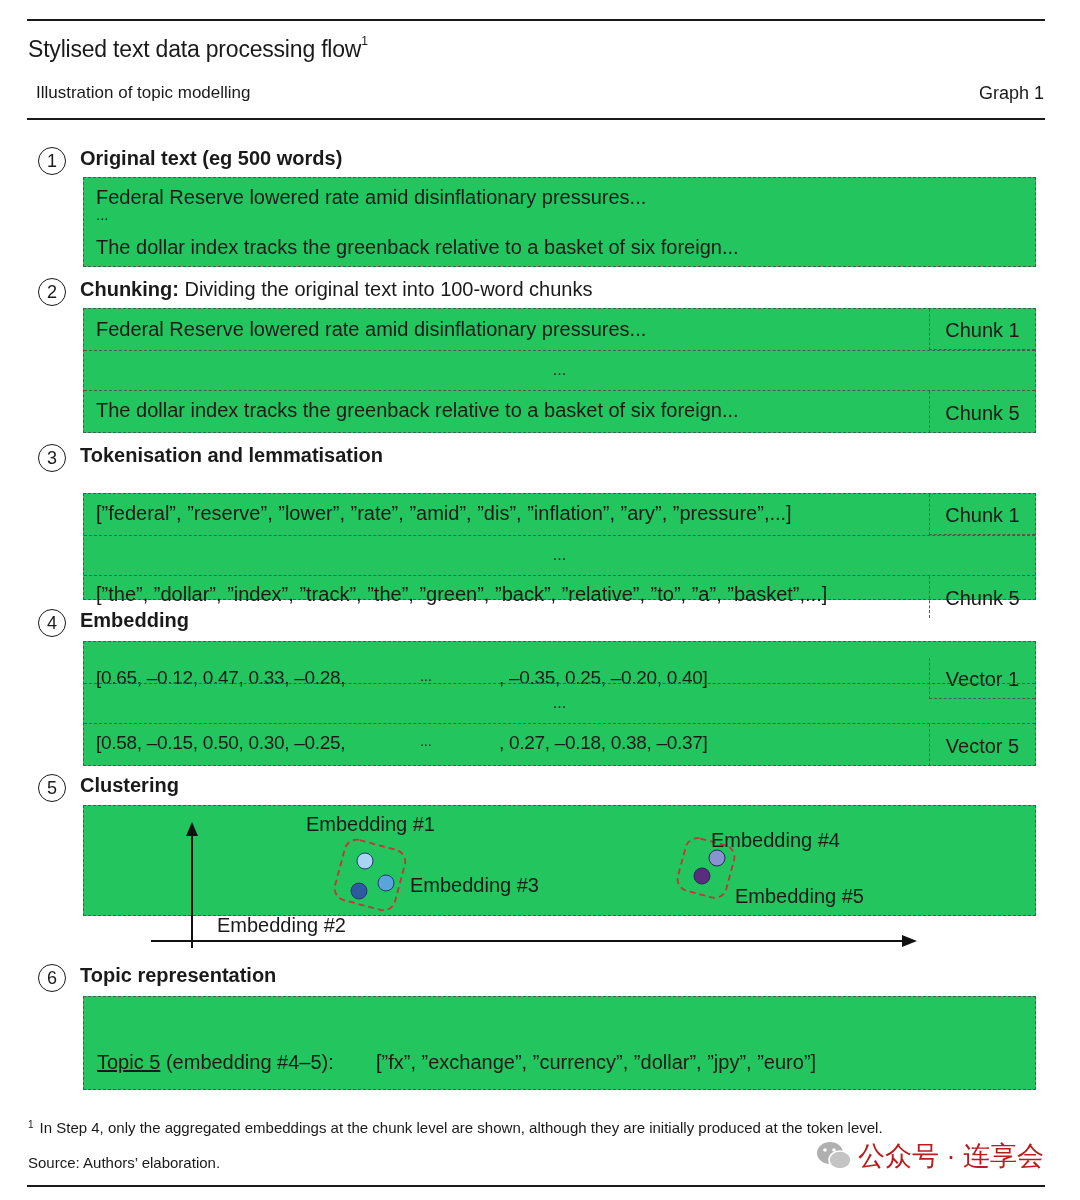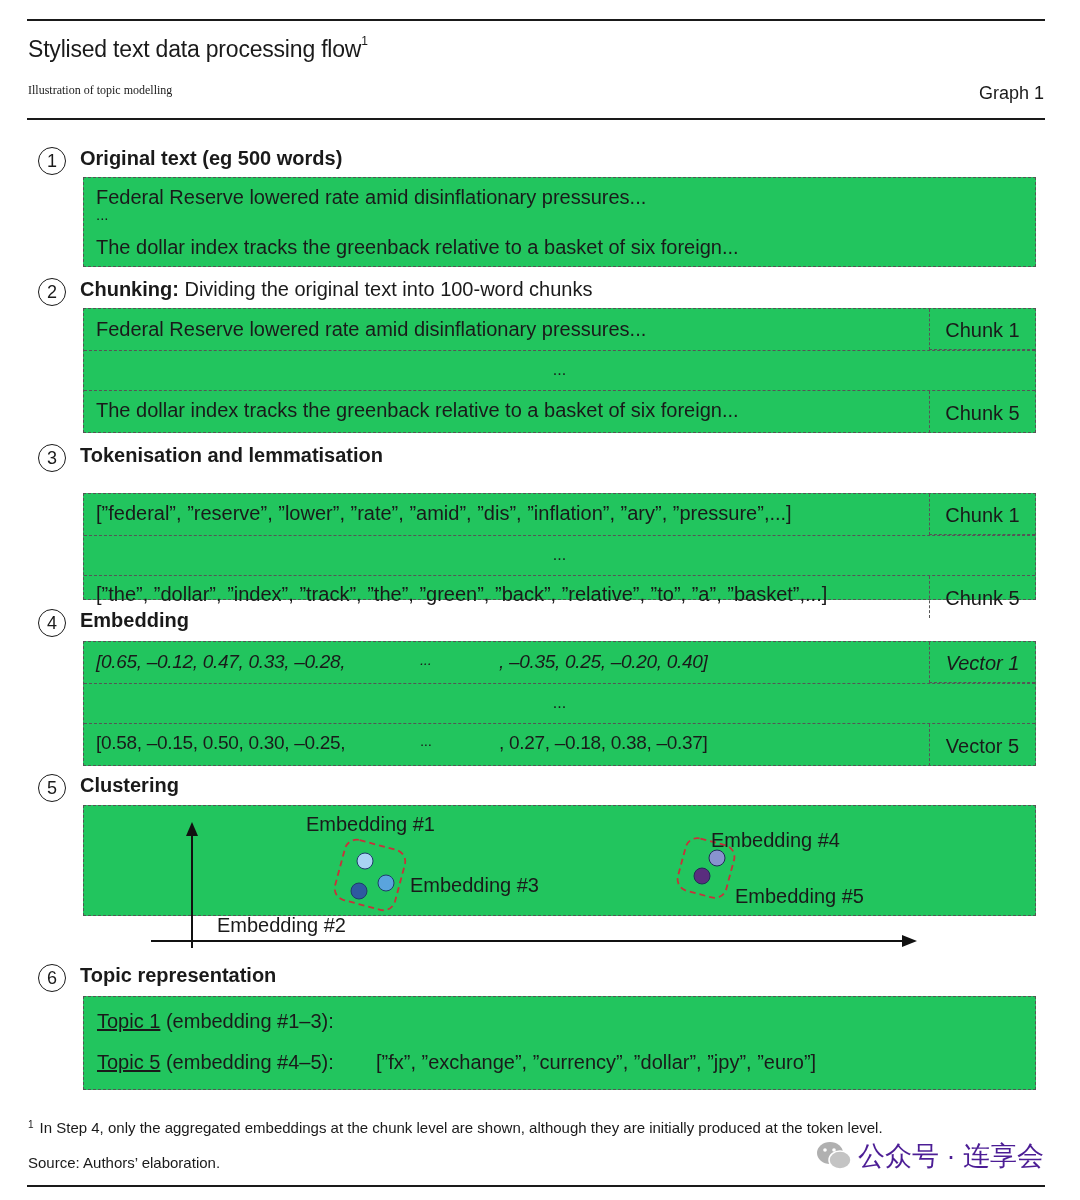--- a/index.html
+++ b/index.html
@@ -1,21 +1,21 @@
 <!DOCTYPE html>
 <html><head>
 <meta charset="utf-8">
 <style>
   html, body { margin:0; padding:0; background:#ffffff; }
   body { width:1080px; height:1200px; position:relative; overflow:hidden;
          font-family:"Liberation Sans", "DejaVu Sans", sans-serif; color:#1a1a1a; }
   .rule { position:absolute; left:27px; width:1018px; height:2px; background:#1a1a1a; }
   .title { position:absolute; left:28px; top:36px; font-size:23px; letter-spacing:-0.2px; }
   .title sup { font-size:12px; vertical-align:top; position:relative; top:-2px; }
-  .subtitle { position:absolute; left:28px; top:83px; font-size:12px;font-family:Liberation Serif, serif; }
+  .subtitle { position:absolute; left:36px; top:83px; font-size:17px; }
   .graphno { position:absolute; right:36px; top:83px; font-size:18px;text-align:right; }
 
   .step-num { position:absolute; left:38px; width:28px; height:28px; border:1.3px solid #1a1a1a;
               border-radius:50%; box-sizing:border-box; text-align:center; line-height:26px; font-size:18px; }
   .step-head { position:absolute; left:80px; font-size:20px; }
   .step-head b { font-weight:bold; }
 
   .box { position:absolute; left:83px; width:953px; background:#22c55e;
          border:1.5px dashed #555; box-sizing:border-box; }
   .row { position:absolute; left:0; right:0; box-sizing:border-box; }
@@ -29,21 +29,21 @@
 
   .cluster-svg { position:absolute; left:0; top:0; }
 
   .topic-line { position:absolute; left:13px; font-size:20px; white-space:nowrap; }
   .topic-line u { text-decoration:underline; }
   .topic-words { position:absolute; left:292px; }
 
   .footnote { position:absolute; left:28px; top:1119px; font-size:15px; }
   .footnote sup { font-size:10px; vertical-align:top; margin-right:6px; }
   .source { position:absolute; left:28px; top:1154px; font-size:15px; }
-  .watermark { position:absolute; right:36px; top:1138px; font-size:27px; color:#4c1d95; display:flex; align-items:center; gap:6px; }
+  .watermark { position:absolute; right:36px; top:1138px; font-size:27px; color:#b91c1c; display:flex; align-items:center; gap:6px; }
 </style>
 </head>
 <body>
 
 <div class="rule" style="top:19px;"></div>
 <div class="title"><span>Stylised text data processing flow</span><sup>1</sup></div>
 <div class="subtitle">Illustration of topic modelling</div>
 <div class="graphno">Graph 1</div>
 <div class="rule" style="top:118px;"></div>
 
@@ -83,21 +83,21 @@
   </div>
   <div class="row row-sep" style="top:81px;height:42px;">
     <div class="txt" style="top:7px;">[”the”, ”dollar”, ”index”, ”track”, ”the”, ”green”, ”back”, ”relative”, ”to”, ”a”, ”basket”,...]</div>
     <div class="tag" style="top:0;height:42px;line-height:44px;">Chunk 5</div>
   </div>
 </div>
 
 <div class="step-num" style="top:609px;">4</div>
 <div class="step-head" style="top:609px;"><b>Embedding</b></div>
 <div class="box" style="top:641px;height:125px;">
-  <div class="row" style="top:0;height:41px;font-style:italic;">
+  <div class="row" style="top:16px;height:41px;">
     <div class="txt vec" style="top:9px;">[0.65, –0.12, 0.47, 0.33, –0.28,</div>
     <div class="txt vec" style="top:9px;left:336px;font-size:15px;">...</div>
     <div class="txt vec" style="top:9px;left:415px;">, –0.35, 0.25, –0.20, 0.40]</div>
     <div class="tag" style="top:0;height:41px;line-height:42px;border-bottom:1.5px dashed #555;">Vector 1</div>
   </div>
   <div class="row row-sep" style="top:41px;height:40px;">
     <div class="mid" style="top:10px;">...</div>
   </div>
   <div class="row row-sep" style="top:81px;height:42px;">
     <div class="txt vec" style="top:8px;">[0.58, –0.15, 0.50, 0.30, –0.25,</div>
@@ -129,23 +129,20 @@
   <div class="txt" style="left:222px;top:7px;">Embedding #1</div>
   <div class="txt" style="left:133px;top:108px;">Embedding #2</div>
   <div class="txt" style="left:326px;top:68px;">Embedding #3</div>
   <div class="txt" style="left:627px;top:23px;">Embedding #4</div>
   <div class="txt" style="left:651px;top:79px;">Embedding #5</div>
 </div>
 
 <div class="step-num" style="top:964px;">6</div>
 <div class="step-head" style="top:964px;"><b>Topic representation</b></div>
 <div class="box" style="top:996px;height:94px;">
-  <div class="topic-line" style="top:13px;">
-    <u>Topic 1</u><span> (embedding #1–3):</span>
-  </div>
   <div class="topic-line" style="top:54px;">
     <u>Topic 5</u><span> (embedding #4–5):</span>
   </div>
   <div class="topic-line topic-words" style="top:54px;">[”fx”, ”exchange”, ”currency”, ”dollar”, ”jpy”, ”euro”]</div>
 </div>
 
 <div class="footnote"><sup>1</sup><span>In Step 4, only the aggregated embeddings at the chunk level are shown, although they are initially produced at the token level.</span></div>
 <div class="source">Source: Authors’ elaboration.</div>
 <div class="watermark">
   <svg width="36" height="30" viewBox="0 0 36 30">

